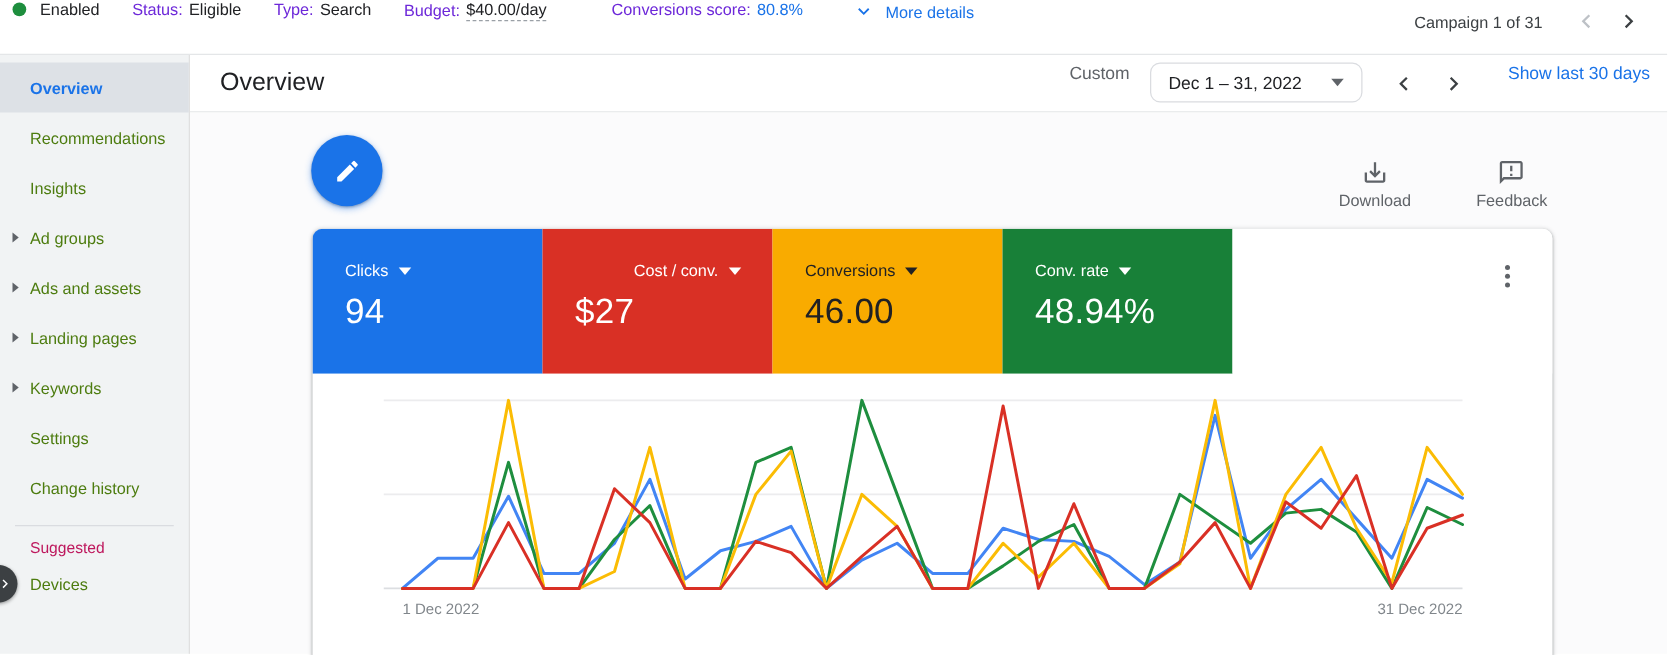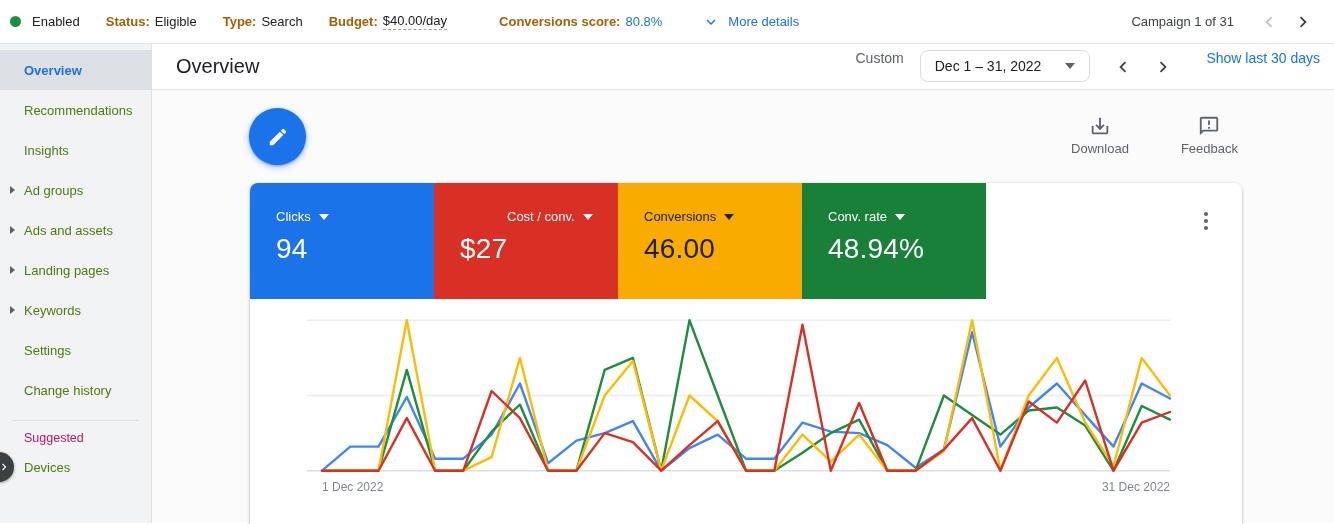--- a/index.html
+++ b/index.html
@@ -4,27 +4,27 @@
 <style>
   * { box-sizing: border-box; margin: 0; padding: 0; }
   html,body { background:#fff; }
   .app {
     position: relative; width: 1334px; height: 524px;
     font-family: "Liberation Sans", sans-serif; color:#202124;
     overflow: hidden; background:#fff;
   }
   
   .topbar {
-    height: 44px; display:flex; align-items:center;
+    height: 44px; display:flex; align-items:flex-start;
     padding: 0 14px 0 10px; background:#fff; border-bottom:1px solid #e4e6e8;
     font-size: 13px; white-space: nowrap;
   }
   .tb-group { display:flex; align-items:center; gap:5px; margin-right:26px; }
   .dot { width:11px; height:11px; border-radius:50%; margin-right:6px; }
-  .tb-label { color:#a16207;font-weight:bold; }
+  .tb-label { color:#6d28d9; }
   .tb-value { color:#202124; }
   .dashed-underline { border-bottom:1px dashed #9aa0a6; padding-bottom:1px; }
   .tb-blue { color:#1a73e8; }
   .more-details { display:flex; align-items:center; gap:8px; color:#1a73e8; font-weight:500; cursor:pointer; }
   .tb-right { margin-left:auto; display:flex; align-items:center; }
   .pager-text { color:#3c4043; margin-right:18px; }
   .chev-btn { width:34px; height:34px; border:none; background:transparent; display:flex; align-items:center; justify-content:center; cursor:pointer; }
   .chev-btn svg { width:22px; height:22px; }
   .chev-disabled svg { fill:#bdc1c6; }
   .chev-enabled svg { fill:#3c4043; }
@@ -74,21 +74,21 @@
   .content { position:relative; flex:1; background:#fbfbfc; }
   
   .fab {
     position:absolute; left:97px; top:18px; width:57px; height:57px; border-radius:50%;
     background:#1a73e8; border:none; cursor:pointer;
     box-shadow:0 2px 6px rgba(26,115,232,.45), 0 1px 2px rgba(0,0,0,.3);
     display:flex; align-items:center; justify-content:center;
   }
   .fab svg { width:22px; height:22px; fill:#fff; }
   
-  .icon-actions { position:absolute; top:25px; right:96px; display:flex; gap:52px; }
+  .icon-actions { position:absolute; top:37px; right:96px; display:flex; gap:52px; }
   .icon-btn { display:flex; flex-direction:column; align-items:center; gap:4px; background:none; border:none; cursor:pointer; }
   .icon-btn svg { width:22px; height:22px; fill:#5f6368; }
   .icon-btn span { font-size:13px; color:#5f6368; }
   
   .card {
     position:absolute; left:98px; top:93px; width:992px; height:411px;
     background:#fff; border-radius:8px;
     box-shadow:0 1px 2px rgba(60,64,67,.3), 0 1px 3px 1px rgba(60,64,67,.15);
   }
   .metrics { display:flex; height:116px; border-radius:8px 8px 0 0; overflow:hidden; }

